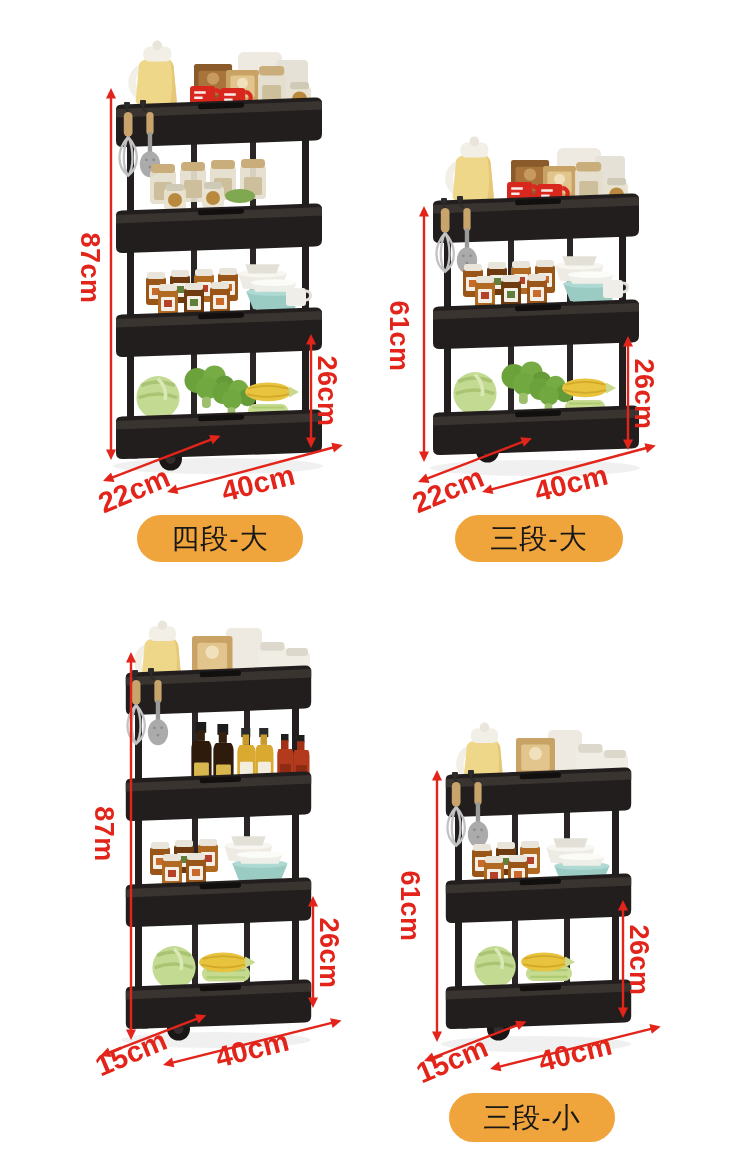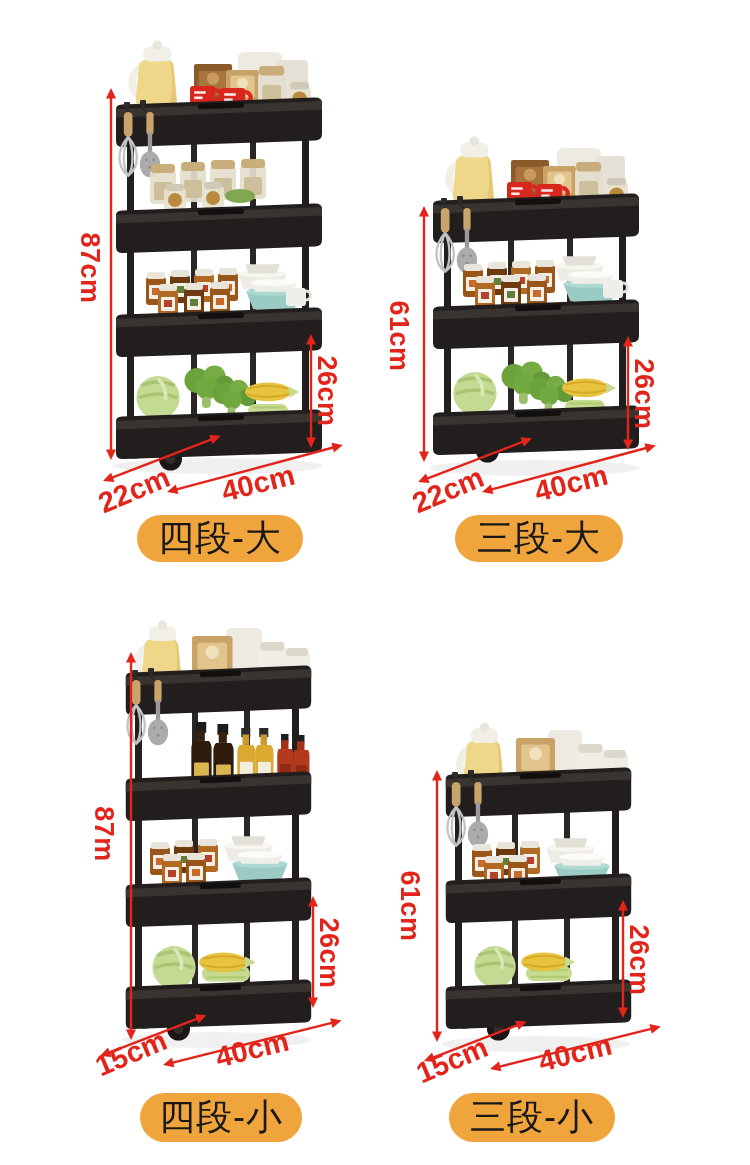--- a/index.html
+++ b/index.html
@@ -7,21 +7,21 @@
   .canvas{position:relative;width:750px;height:1165px;background:#ffffff;overflow:hidden;
           font-family:"Liberation Sans",sans-serif;}
   .abs{position:absolute;}
   .dimv{color:var(--red);font-weight:700;font-size:27px;width:90px;height:30px;line-height:30px;
         text-align:center;letter-spacing:.5px;}
   .rot90{transform:rotate(90deg);}
   .dimd{color:var(--red);font-weight:700;font-size:29px;width:90px;height:30px;line-height:30px;
         text-align:center;}
   .arr path{fill:var(--red);} .arr line{stroke:var(--red);stroke-width:2.4px;}
   .arrwrap{height:14px;transform-origin:0 50%;}
-  .badge{background:var(--badge);border-radius:26px;color:#181818;font-size:36px;font-weight:500;
+  .badge{background:var(--badge);border-radius:26px;color:#181818;font-size:28px;font-weight:500;
          display:flex;align-items:center;justify-content:center;letter-spacing:1px;}
 </style>
 </head>
 <body>
 
 <div class="canvas">
 
 <svg width="0" height="0" style="position:absolute">
 <defs>
   <g id="g-basketW">
@@ -435,21 +435,20 @@
 
   <div class="abs arrwrap" style="left:163px;top:478px;width:184px;transform:rotate(-14deg);">
     <svg class="arr" width="184" height="14">
           <path d="M0,7 L10.5,2 L10.5,12 Z"></path>
           <line x1="9" y1="7" x2="175" y2="7"></line>
           <path d="M184,7 L173.5,2 L173.5,12 Z"></path>
         </svg>
   </div>
   <div class="abs dimd" style="left:207px;top:454px;transform:rotate(-14deg);">40cm</div>
 
-  <div class="abs badge" style="left:140px;top:513px;width:162px;height:49px;">四段-小</div>
 </div>
 
 <div class="abs" style="left:375px;top:580px;width:375px;height:585px;">
   <svg class="abs" style="left:51px;top:126px;" width="240" height="350" viewBox="0 0 240 350">
     <ellipse cx="110" cy="338" rx="95" ry="8" fill="#000" opacity="0.06"></ellipse>
     <g>
       <rect x="29" y="86" width="7" height="234" fill="#221E1E"></rect>
       <rect x="186" y="78" width="7" height="232" fill="#221E1E"></rect>
       <rect x="86" y="86" width="6" height="222" fill="#2B2626"></rect>
       <rect x="138" y="82" width="6" height="222" fill="#2B2626"></rect>

